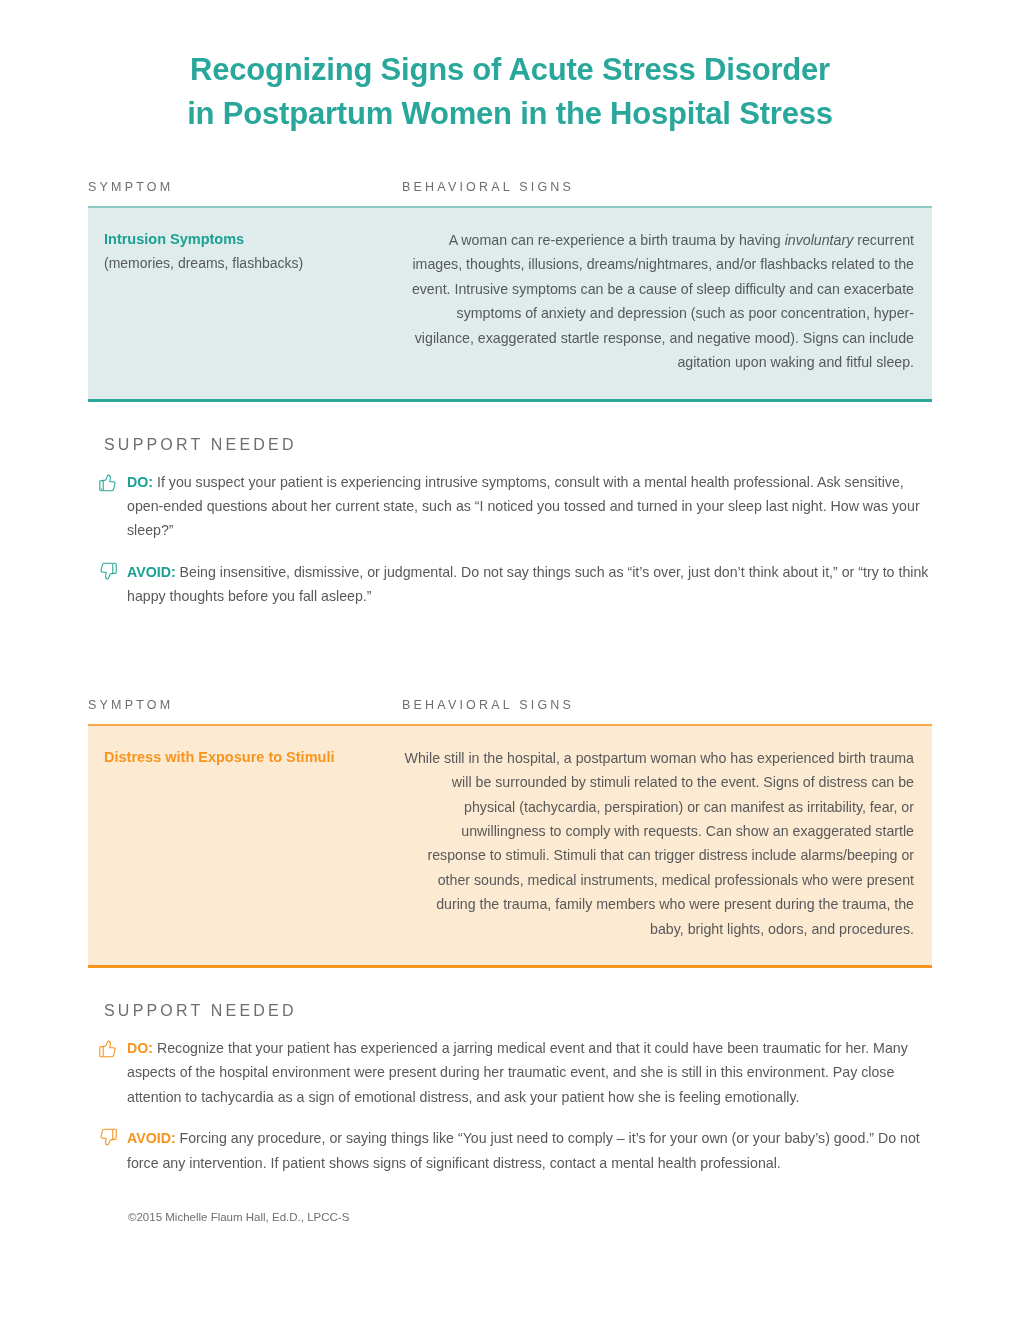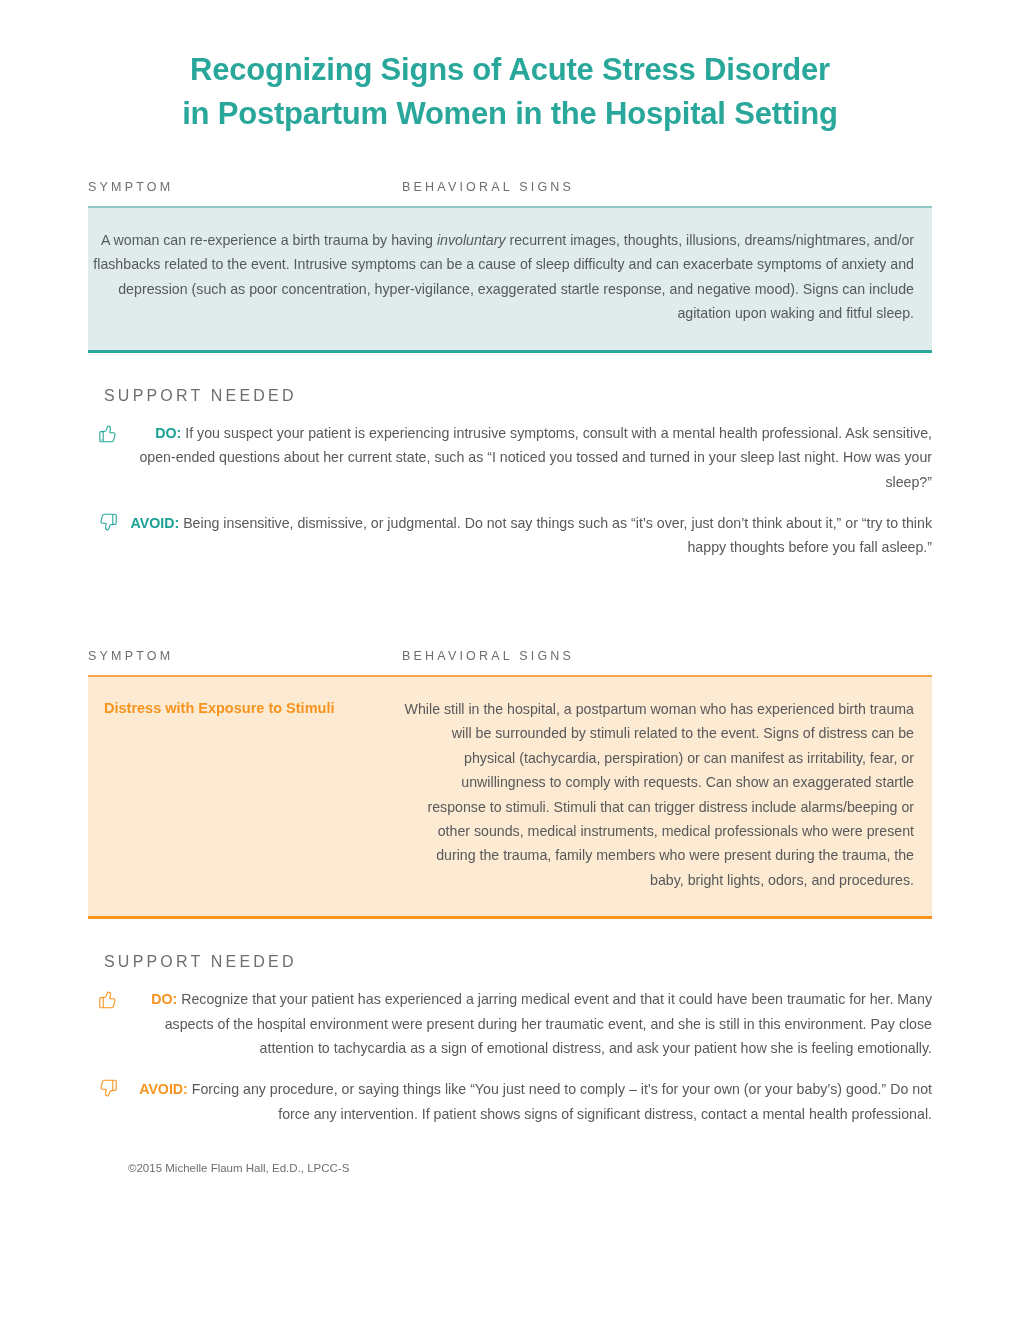--- a/index.html
+++ b/index.html
@@ -126,21 +126,20 @@
     width: 24px;
     height: 24px;
     line-height: 0;
   }
   .tip-icon svg { display: block; }
   .tip p {
     margin: 0;
     font-size: 14.2px;
     line-height: 1.72;
     color: #58595b;
-    text-align: right;
   }
   .tip-label {
     font-family: "Liberation Sans Narrow", "Liberation Sans", sans-serif;
     font-weight: bold;
   }
   .teal-tip .tip-label { color: #1ba194; }
   .orange-tip .tip-label { color: #f7941e; }
 
   .plain-para {
     padding-left: 39px;
@@ -161,29 +160,33 @@
     margin-left: 36px;
   }
 </style>
 </head>
 <body>
 
 <div class="page">
 
   <h1 class="title">
     <span class="title-line">Recognizing Signs of Acute Stress Disorder</span>
-    <span class="title-line">in Postpartum Women in the Hospital Setting</span>
+    <span class="title-line">in Postpartum Women in the Hospital Stress</span>
   </h1>
 
   <div class="col-head-row">
     <div class="col-head symptom">SYMPTOM</div>
     <div class="col-head signs">BEHAVIORAL SIGNS</div>
   </div>
 
   <div class="panel teal">
+    <div class="panel-col-symptom">
+      <p class="symptom-name">Intrusion Symptoms</p>
+      <p class="symptom-sub">(memories, dreams, flashbacks)</p>
+    </div>
     <div class="panel-col-signs">
       <p class="signs-text"><span>A woman can re-experience a birth trauma by having </span><em>involuntary</em><span> recurrent images, thoughts, illusions, dreams/nightmares, and/or flashbacks related to the event. Intrusive symptoms can be a cause of sleep difficulty and can exacerbate symptoms of anxiety and depression (such as poor concentration, hyper-vigilance, exaggerated startle response, and negative mood). Signs can include agitation upon waking and fitful sleep.</span></p>
     </div>
   </div>
 
   <div class="support-head">SUPPORT NEEDED</div>
 
   <div class="tip teal-tip">
     <span class="tip-icon">
       <svg width="24" height="24" viewBox="0 0 24 24" fill="none" stroke="#2aa79b" stroke-width="1.1" stroke-linejoin="round" stroke-linecap="round">

